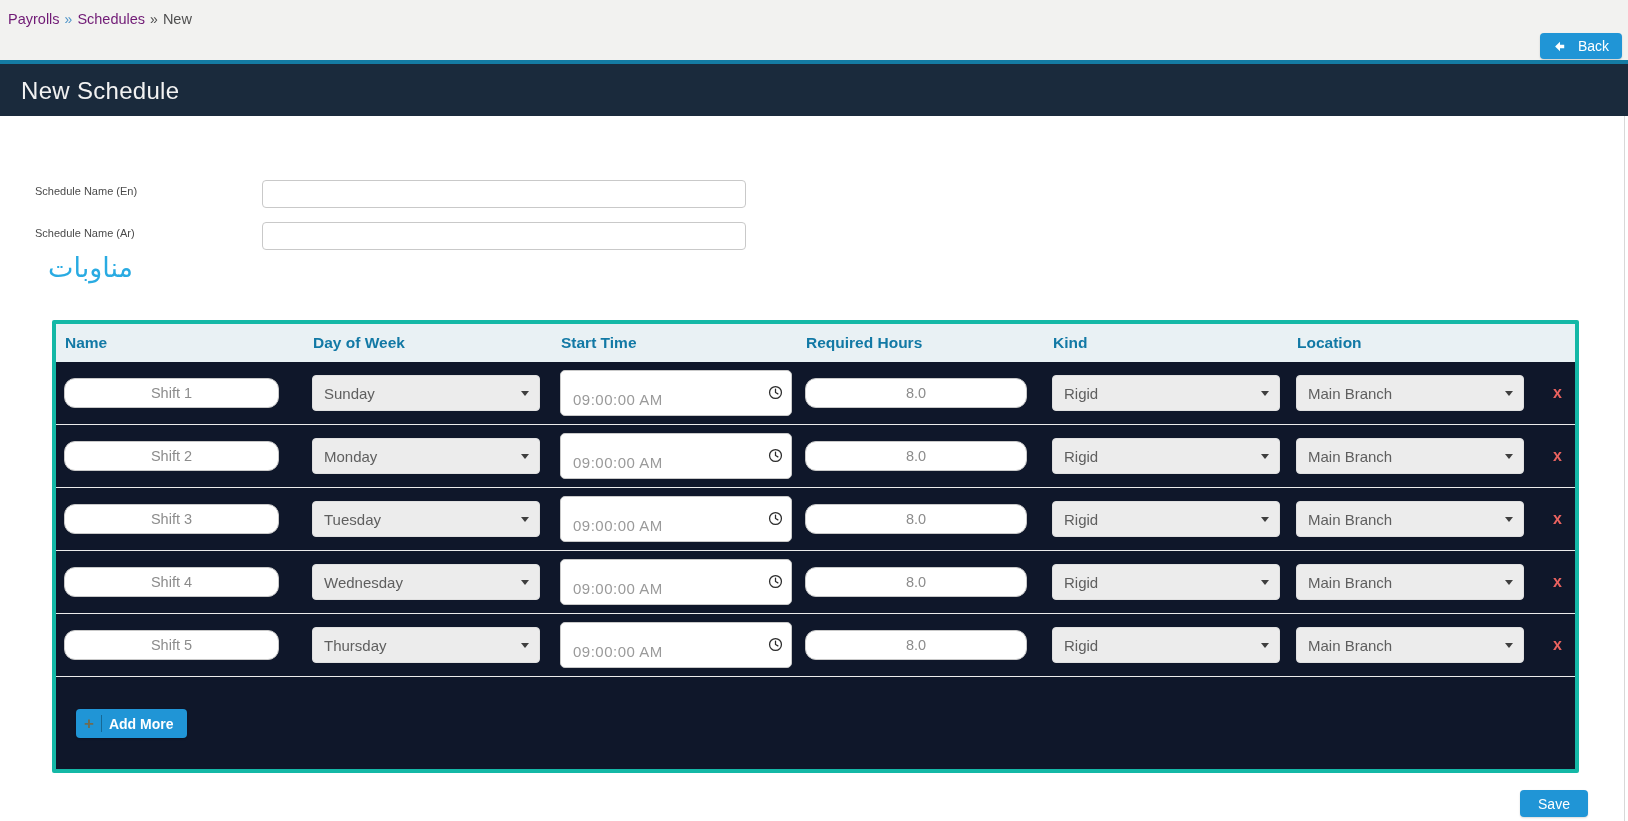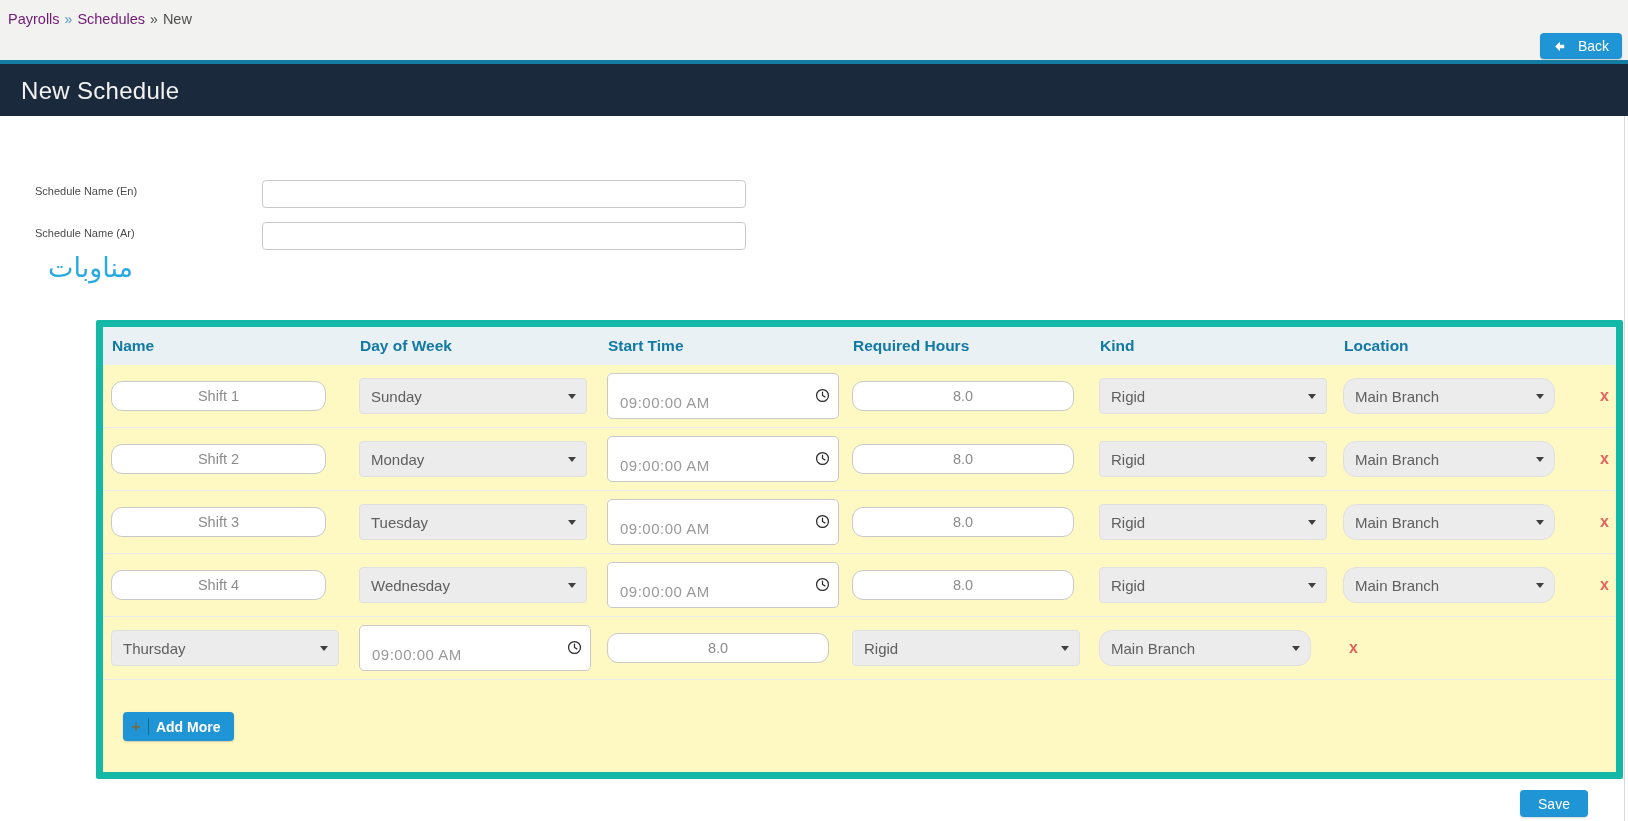--- a/index.html
+++ b/index.html
@@ -39,39 +39,39 @@
                     border:1px solid #c9c9c9; border-radius:4px; background:#fff;
                     font-size:14px; color:#555; padding:0 8px; outline:none; }
   .fr-en { top:64px; }
   .fr-ar { top:106px; }
 
   .ar-heading { position:absolute; top:136px; left:48px; font-size:27px; color:#29abe2;
                 direction:rtl; font-weight:400; }
 
   
   .panel { position:absolute; top:204px; left:52px; width:1527px;
-           border:7px solid #14b8a6; border-radius:2px; background:#fef9c3;margin-left:44px; }
+           border:4px solid #14b8a6; border-radius:2px; background:#0f172a; }
   .grid-row { display:grid; grid-template-columns:248px 248px 245px 247px 244px 251px 44px;
               align-items:center; }
   .thead { background:#e9f1f4; height:38px; }
   .thead .hcell { font-size:15.5px; font-weight:bold; color:#1279a5; padding-left:9px; }
   .trow { height:63px; border-bottom:1px solid #ebebeb; }
   .trow:last-of-type { border-bottom:1px solid #ebebeb; }
   .cell { padding-left:8px; }
 
   .txt { height:30px; border:1px solid #c9c9c9; border-radius:11px; background:#fff;
          font-size:14.5px; color:#8c8c8c; padding:0 9px; outline:none;text-align:center; }
   .name-input { width:215px; }
   .hours-input { width:222px; }
 
   .select { display:flex; align-items:center; justify-content:space-between;
             height:36px; background:#ececec; border:1px solid #e0e0e0; border-radius:4px;
             padding:0 10px 0 11px; cursor:pointer; }
   .day-select, .kind-select { width:228px; }
-  .loc-select { width:212px;border-radius:13px; }
+  .loc-select { width:228px; }
   .sel-text { font-size:15px; color:#5f5f5f; }
   .caret { width:0; height:0; border-left:4.5px solid transparent;
            border-right:4.5px solid transparent; border-top:5.5px solid #3f3f3f; }
 
   .timewrap { position:relative; width:232px; }
   .time-input { width:232px; height:46px; border:1px solid #c9c9c9; border-radius:5px;
                 background:#fff; font-size:15px; color:#9a9a9a; letter-spacing:.5px;
                 padding:12px 32px 0 12px; outline:none; }
   .clock-icon { position:absolute; right:9px; top:15px; cursor:pointer; }
 
@@ -287,20 +287,23 @@
                 <span class="caret"></span>
               </div>
             </div>
             <div class="cell">
               <span class="delx">x</span>
             </div>
           </div>
 
           <div class="grid-row trow">
             <div class="cell">
+              <input class="txt name-input" type="text" value="Shift 5" style="">
+            </div>
+            <div class="cell">
               <div class="select day-select">
                 <span class="sel-text">Thursday</span>
                 <span class="caret"></span>
               </div>
             </div>
             <div class="cell">
               <div class="timewrap">
                 <input class="time-input" type="text" value="09:00:00 AM" style="">
                 <svg class="clock-icon" width="15" height="15" viewBox="0 0 24 24">
                   <circle cx="12" cy="12" r="9.5" fill="none" stroke="#2b2b2b" stroke-width="2"></circle>

